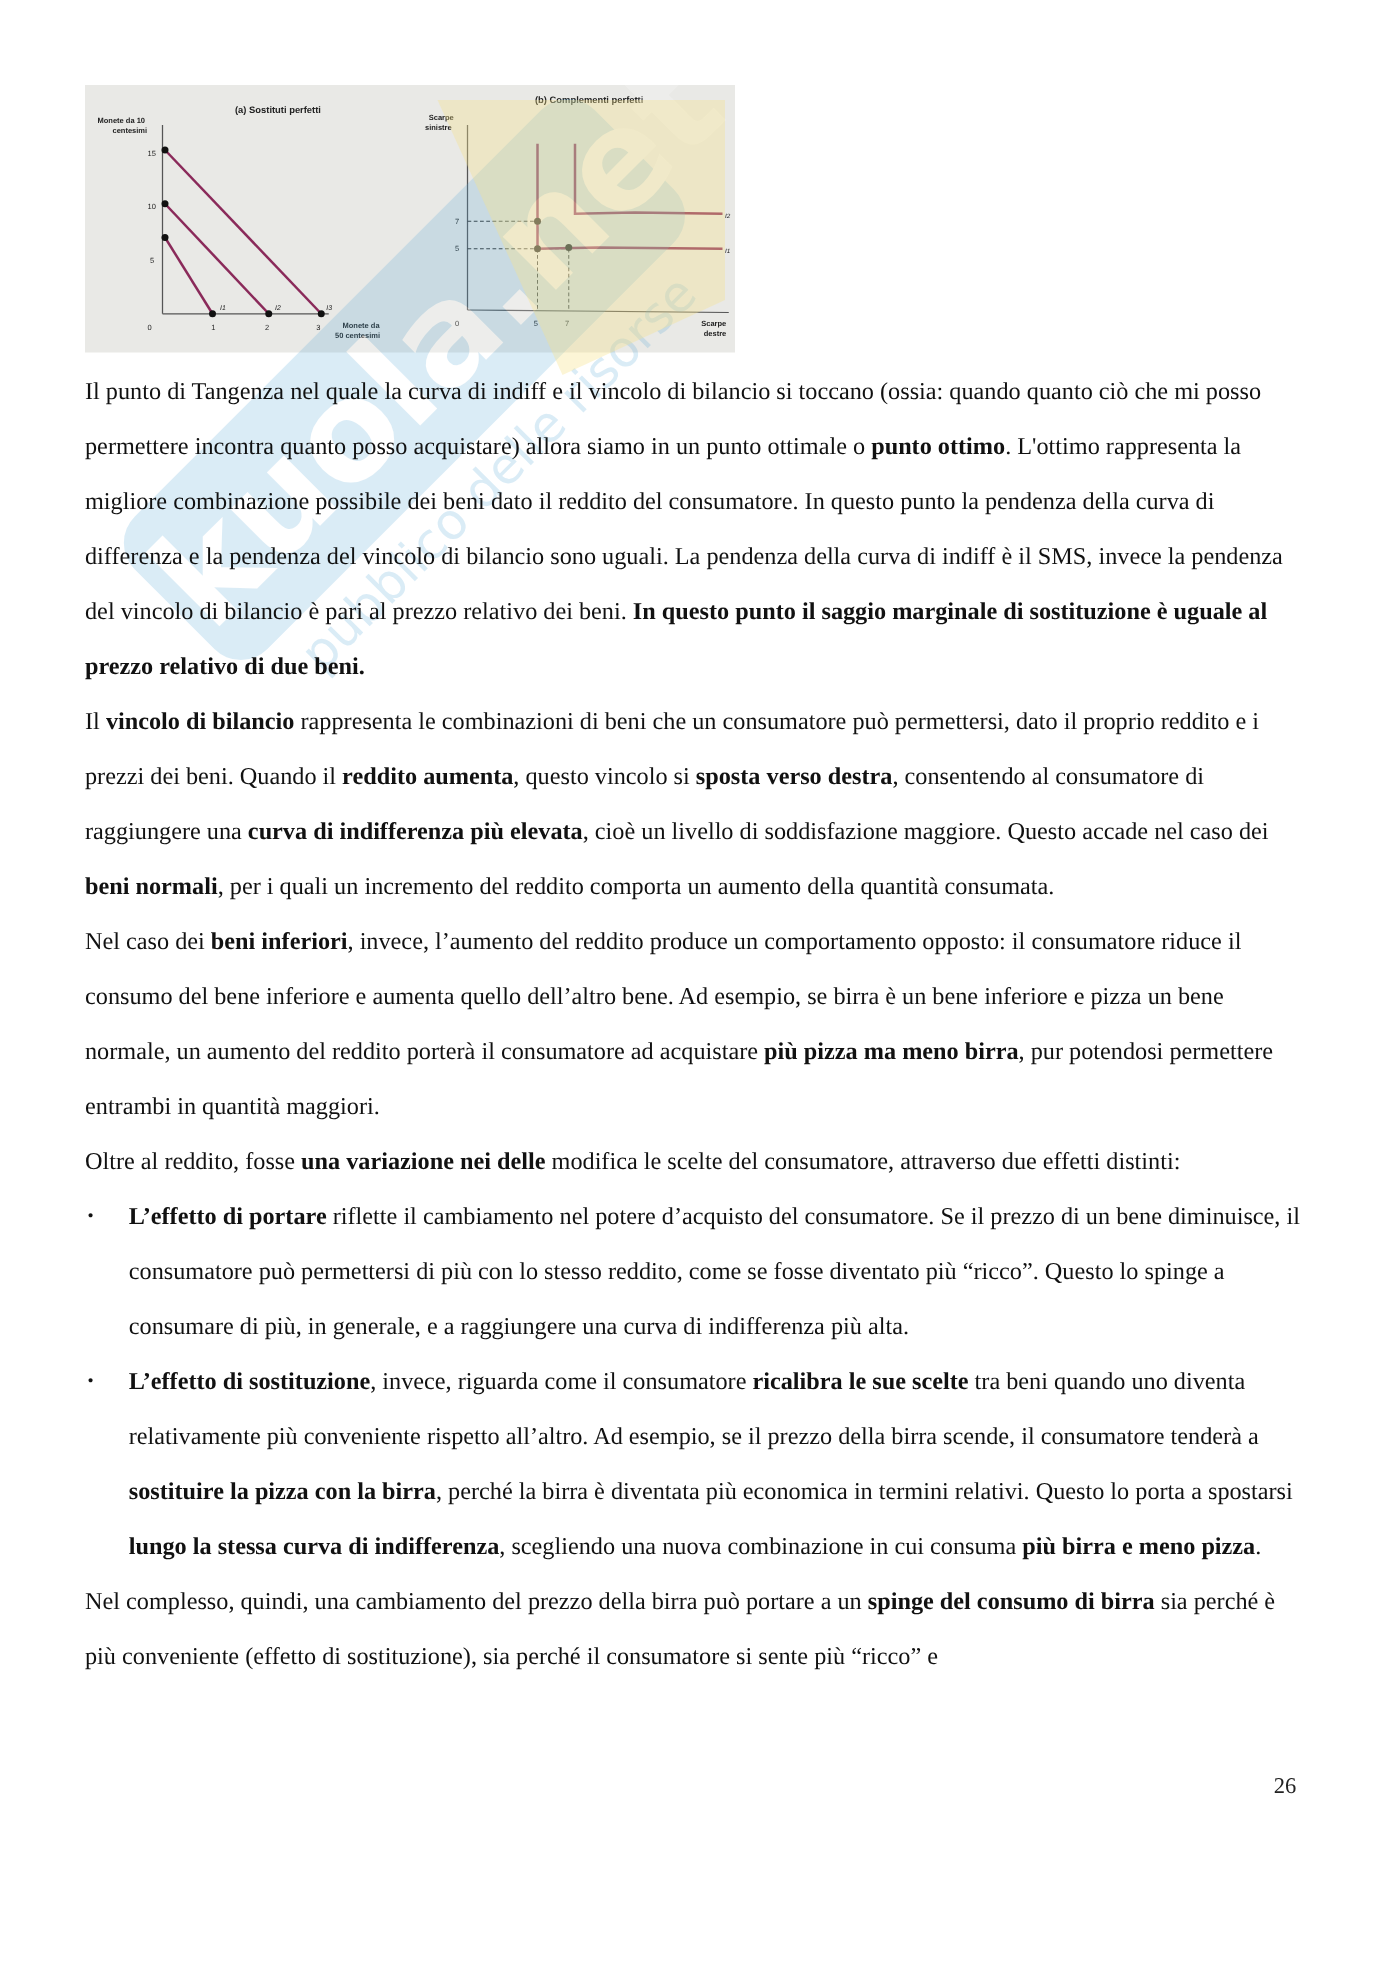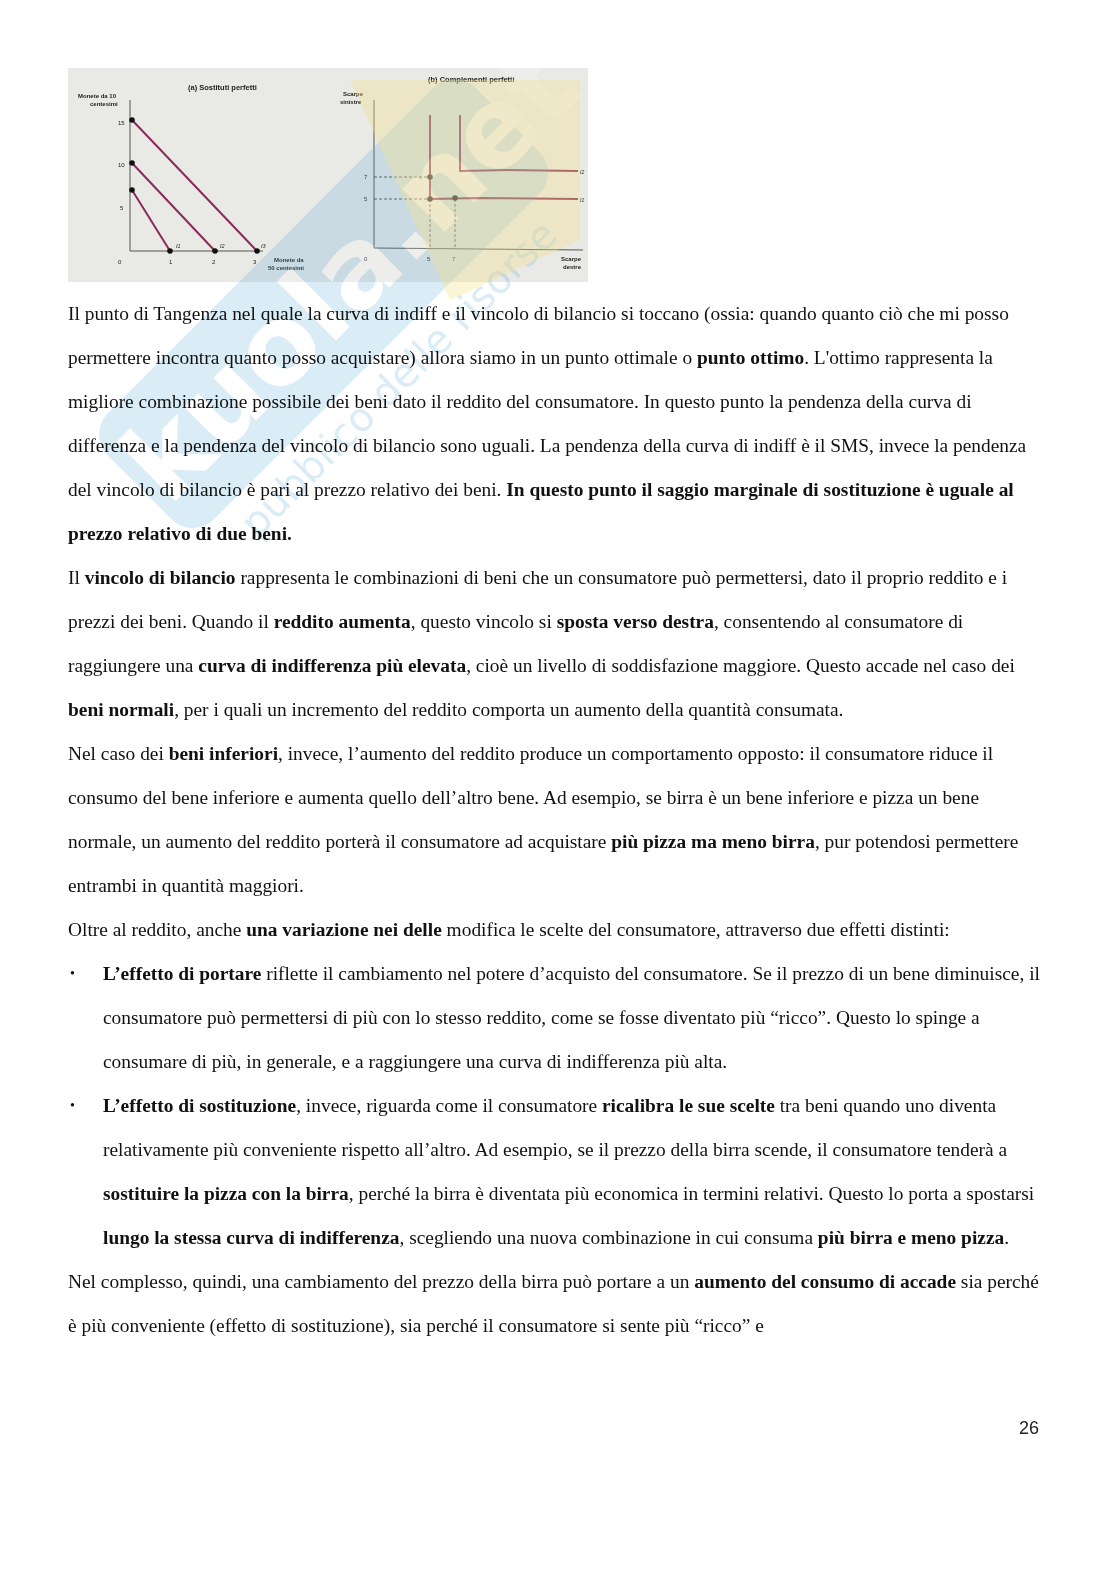--- a/index.html
+++ b/index.html
@@ -25,21 +25,21 @@
   }
   .text-block p { margin: 0; }
   .text-block b { font-weight: bold; }
   .bullets { margin: 0; padding: 0; list-style: none; }
   .bullets li { position: relative; padding-left: 35px; }
   .bullets li .dot {
     position: absolute; left: 2px; top: 0; font-size: 14px;
   }
   .page-number {
     position: absolute; left: 1019px; top: 1418px;
-    font-family: Liberation Sans, sans-serif;
+    font-family: Liberation Serif, serif;
     font-size: 18px; color: #222; z-index: 2;
   }
 </style>
 </head>
 <body>
 
 <div class="page">
 
   <svg class="watermark" viewBox="0 0 600 520">
     <g opacity="0.22" transform="rotate(-45 300 260)">
@@ -110,28 +110,28 @@
         <text x="512" y="106" font-size="5" font-style="italic">I2</text>
         <text x="512" y="134" font-size="5" font-style="italic">I1</text>
       </g>
     </svg>
   </div>
 
   <div class="text-block">
     <p><span>Il punto di Tangenza nel quale la curva di indiff e il vincolo di bilancio si toccano (ossia: quando quanto ciò che mi posso permettere incontra quanto posso acquistare) allora siamo in un punto ottimale o </span><b>punto ottimo</b><span>. L'ottimo rappresenta la migliore combinazione possibile dei beni dato il reddito del consumatore. In questo punto la pendenza della curva di differenza e la pendenza del vincolo di bilancio sono uguali. La pendenza della curva di indiff è il SMS, invece la pendenza del vincolo di bilancio è pari al prezzo relativo dei beni. </span><b>In questo punto il saggio marginale di sostituzione è uguale al prezzo relativo di due beni.</b></p>
     <p><span>Il </span><b>vincolo di bilancio</b><span> rappresenta le combinazioni di beni che un consumatore può permettersi, dato il proprio reddito e i prezzi dei beni. Quando il </span><b>reddito aumenta</b><span>, questo vincolo si </span><b>sposta verso destra</b><span>, consentendo al consumatore di raggiungere una </span><b>curva di indifferenza più elevata</b><span>, cioè un livello di soddisfazione maggiore. Questo accade nel caso dei </span><b>beni normali</b><span>, per i quali un incremento del reddito comporta un aumento della quantità consumata.</span></p>
     <p><span>Nel caso dei </span><b>beni inferiori</b><span>, invece, l’aumento del reddito produce un comportamento opposto: il consumatore riduce il consumo del bene inferiore e aumenta quello dell’altro bene. Ad esempio, se birra è un bene inferiore e pizza un bene normale, un aumento del reddito porterà il consumatore ad acquistare </span><b>più pizza ma meno birra</b><span>, pur potendosi permettere entrambi in quantità maggiori.</span></p>
-    <p><span>Oltre al reddito, anche </span><b>una variazione nei delle</b><span> modifica le scelte del consumatore, attraverso due effetti distinti:</span></p>
+    <p><span>Oltre al reddito, fosse </span><b>una variazione nei delle</b><span> modifica le scelte del consumatore, attraverso due effetti distinti:</span></p>
     <ul class="bullets">
       <li>
         <span class="dot">•</span>
         <span><b>L’effetto di portare</b><span> riflette il cambiamento nel potere d’acquisto del consumatore. Se il prezzo di un bene diminuisce, il consumatore può permettersi di più con lo stesso reddito, come se fosse diventato più “ricco”. Questo lo spinge a consumare di più, in generale, e a raggiungere una curva di indifferenza più alta.</span></span>
       </li>
       <li>
         <span class="dot">•</span>
         <span><b>L’effetto di sostituzione</b><span>, invece, riguarda come il consumatore </span><b>ricalibra le sue scelte</b><span> tra beni quando uno diventa relativamente più conveniente rispetto all’altro. Ad esempio, se il prezzo della birra scende, il consumatore tenderà a </span><b>sostituire la pizza con la birra</b><span>, perché la birra è diventata più economica in termini relativi. Questo lo porta a spostarsi </span><b>lungo la stessa curva di indifferenza</b><span>, scegliendo una nuova combinazione in cui consuma </span><b>più birra e meno pizza</b><span>.</span></span>
       </li>
     </ul>
-    <p><span>Nel complesso, quindi, una cambiamento del prezzo della birra può portare a un </span><b>aumento del consumo di accade</b><span> sia perché è più conveniente (effetto di sostituzione), sia perché il consumatore si sente più “ricco” e</span></p>
+    <p><span>Nel complesso, quindi, una cambiamento del prezzo della birra può portare a un </span><b>spinge del consumo di birra</b><span> sia perché è più conveniente (effetto di sostituzione), sia perché il consumatore si sente più “ricco” e</span></p>
   </div>
 
   <div class="page-number">26</div>
 </div>
 
 </body></html>

